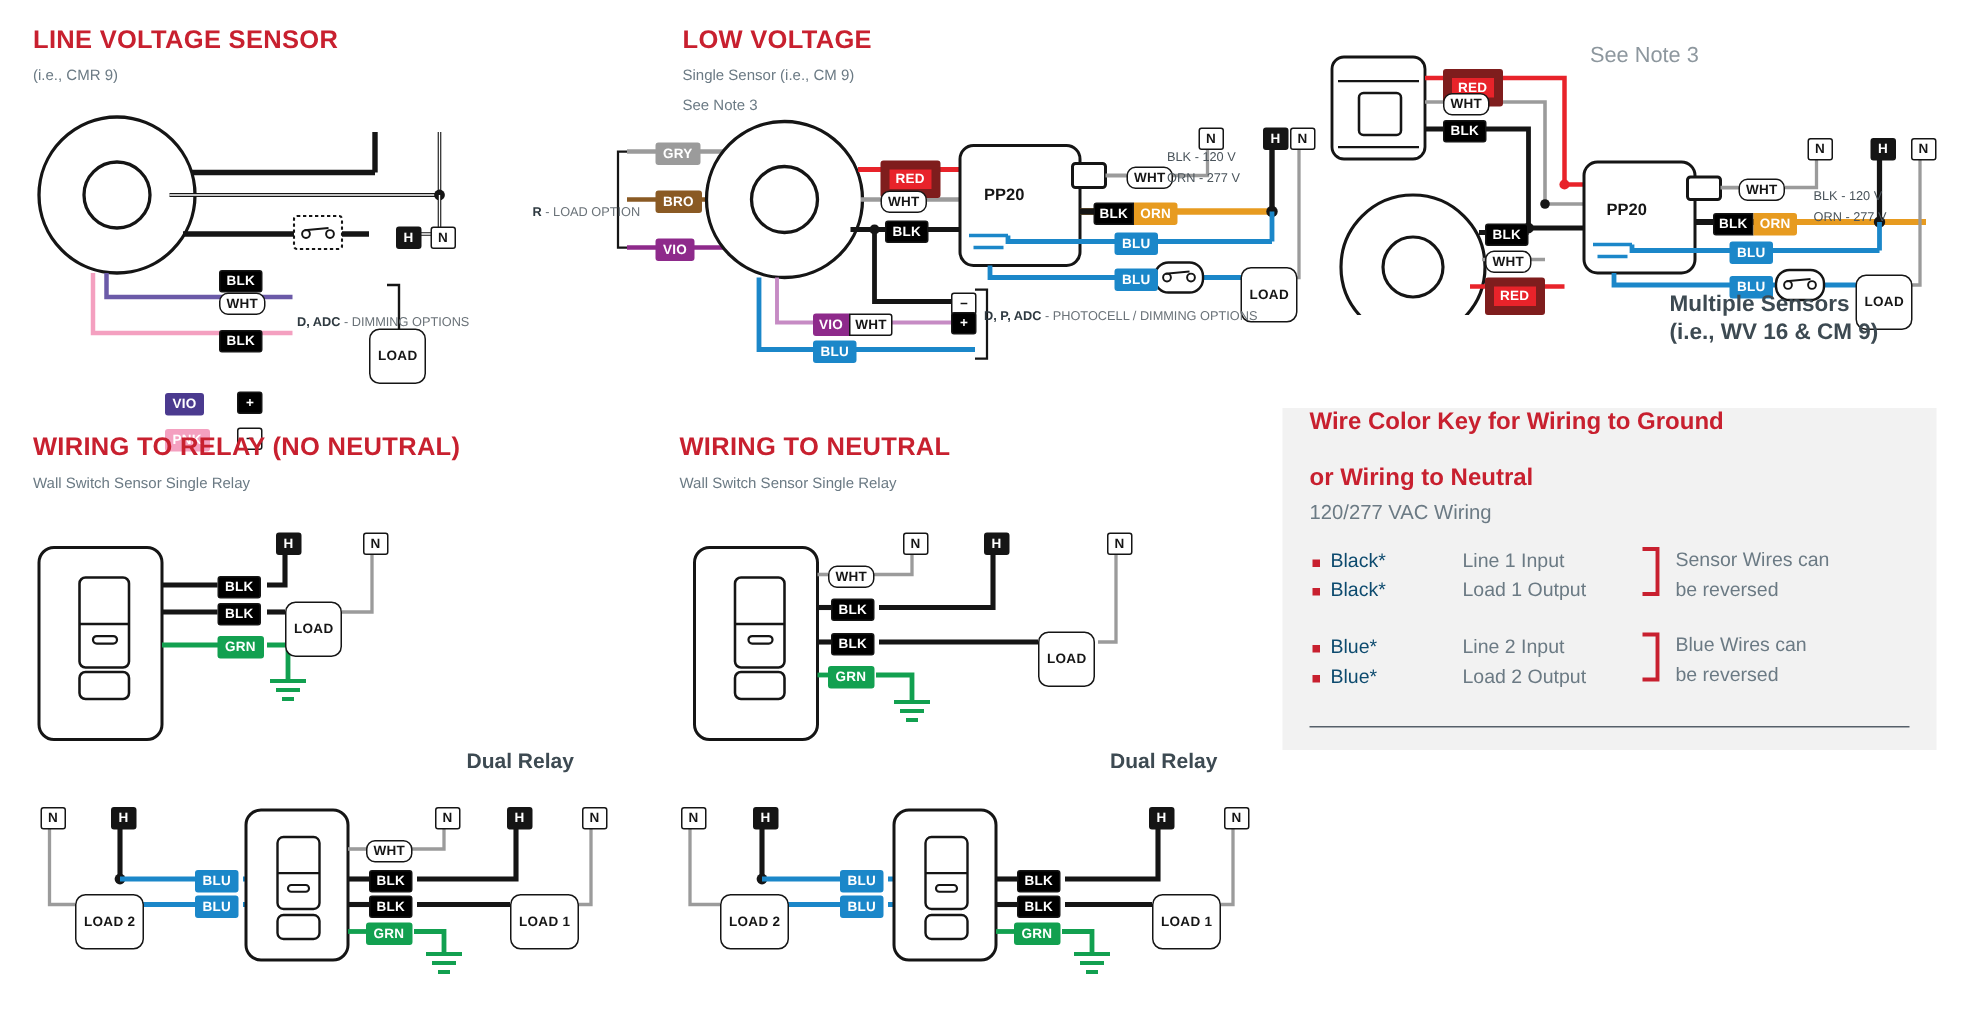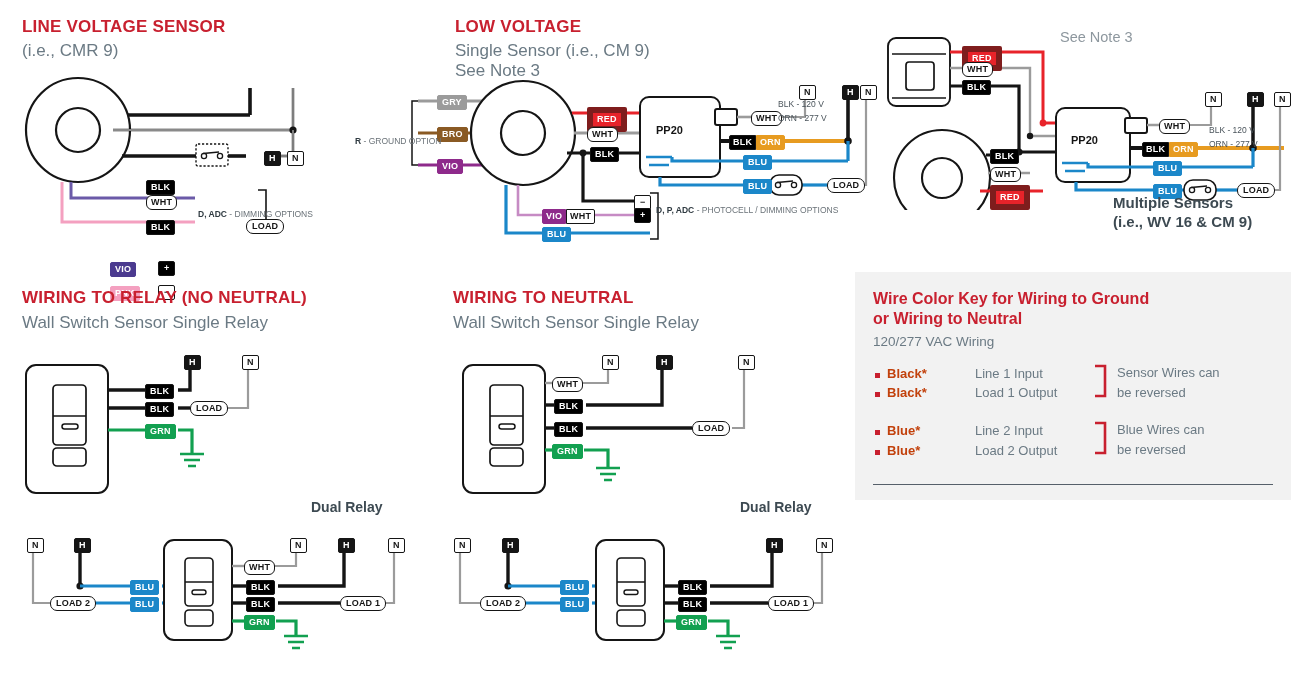--- a/index.html
+++ b/index.html
@@ -7,60 +7,60 @@
     width:1311px;height:686px;position:relative;overflow:hidden;
     font-family:"Liberation Sans","DejaVu Sans",sans-serif;
     color:#3d4a52;
   }
   .abs{position:absolute;}
   .sec-title{
     font-size:17px;font-weight:bold;color:#C8202F;letter-spacing:.2px;
     white-space:nowrap;
   }
   .sec-sub{
-    font-size:17px;color:#6b7a84;white-space:nowrap;line-height:18px;
+    font-size:10px;color:#6b7a84;white-space:nowrap;line-height:18px;
   }
   
   .chip{
     position:absolute;font-size:9px;font-weight:bold;letter-spacing:.2px;
     line-height:11px;padding:1px 4px 1px 4px;border-radius:2px;
     font-family:"Liberation Sans",sans-serif;white-space:nowrap;
     text-align:center;
   }
   .chip-blk{background:#000000;color:#fff;border:1px solid #151515;}
   .chip-wht{background:#ffffff;color:#151515;border:1px solid #151515;border-radius:6px;text-align:center;}
   .chip-red{background:#E8232A;color:#fff;border:6px solid #7f1d1d;}
   .chip-blu{background:#1B87C9;color:#fff;border:1px solid #1B87C9;}
   .chip-grn{background:#12A050;color:#fff;border:1px solid #12A050;}
   .chip-gry{background:#9b9b9b;color:#fff;border:1px solid #9b9b9b;}
   .chip-bro{background:#8a5a24;color:#fff;border:1px solid #8a5a24;}
   .chip-vio{background:#8E2A8B;color:#fff;border:1px solid #8E2A8B;}
   .chip-orn{background:#E79B20;color:#fff;border:1px solid #E79B20;}
   .chip-vioD{background:#4b3a8f;color:#fff;border:1px solid #4b3a8f;}
   .chip-pnk{background:#F4A0C0;color:#fff;border:1px solid #F4A0C0;}
-  .chip-load{background:#ffffff;color:#151515;border:1.4px solid #151515;border-radius:7px;padding:1px 5px;}
+  .chip-load{background:#ffffff;color:#151515;border:1.4px solid #151515;border-radius:7px;padding:12px 5px;}
   .chip-H{background:#151515;color:#fff;border:1px solid #151515;border-radius:2px;padding:1px 4px;}
   .chip-N{background:#ffffff;color:#151515;border:1.3px solid #151515;border-radius:2px;padding:1px 4px;}
   .chip-blkorn{padding:0;border:0;display:flex;}
   .chip-blkorn span{display:block;padding:1px 3px;}
   .chip-viowht{padding:0;border:0;display:flex;}
   .chip-viowht span{display:block;padding:1px 3px;}
   .tiny{font-size:8.5px;font-weight:bold;color:#2f3a41;white-space:nowrap;}
   .tiny-n{font-weight:normal;color:#6a7278;}
   .volt{font-size:8.5px;color:#4a545b;line-height:12px;white-space:nowrap;font-weight:400;}
   .dualrelay{font-size:14px;font-weight:bold;color:#3d4a52;}
   .multi{font-size:15px;font-weight:bold;color:#3d4a52;line-height:19px;}
   .note3{font-size:14.5px;color:#8d979e;}
   
   #key-panel{
     position:absolute;background:#f2f2f2;
   }
   .key-title{font-size:16px;font-weight:bold;color:#C8202F;line-height:20px;}
   .key-sub{font-size:13.5px;color:#6b7a84;}
-  .key-name{font-size:13px;font-weight:bold;color:#c2410c;}
+  .key-name{font-size:13px;font-weight:normal;color:#0c4a6e;}
   .key-desc{font-size:13px;color:#6b7a84;}
   .key-note{font-size:13px;color:#6b7a84;line-height:17px;}
   .bullet{width:5px;height:5px;background:#C8202F;position:absolute;}
   svg{display:block;}
 </style>
 </head>
 <body>
 
 <div class="abs sec-title" style="left:22px;top:17px;">LINE VOLTAGE SENSOR</div>
 <div class="abs sec-sub" style="left:22px;top:42px;">(i.e., CMR 9)</div>
@@ -196,21 +196,21 @@
   <div class="chip chip-wht" style="left:284px;top:120px;padding:1px 5px;border-radius:2px;">−</div>
   <div class="chip chip-viowht" style="left:192px;top:134px;">
     <span class="chip-vio" style="border-radius:2px 0 0 2px;">VIO</span>
     <span class="chip-wht" style="border-radius:0 2px 2px 0;">WHT</span>
   </div>
   <div class="chip chip-blk" style="left:284px;top:133px;padding:1px 5px;">+</div>
   <div class="chip chip-blu" style="left:192px;top:152px;">BLU</div>
 </div>
 
 <div class="abs tiny" style="left:355px;top:136px;">
-  <span>R</span><span class="tiny-n"> - GROUND OPTION</span>
+  <span>R</span><span class="tiny-n"> - LOAD OPTION</span>
 </div>
 <div class="abs volt" style="left:778px;top:98px;">BLK - 120 V</div>
 <div class="abs volt" style="left:778px;top:112px;">ORN - 277 V</div>
 <div class="abs tiny" style="left:656px;top:205px;">
   <span>D, P, ADC</span><span class="tiny-n"> - PHOTOCELL / DIMMING OPTIONS</span>
 </div>
 
 <div class="abs note3" style="left:1060px;top:29px;">See Note 3</div>
 
 <div class="abs" style="left:880px;top:30px;width:431px;height:180px;">
@@ -437,21 +437,21 @@
   <div class="chip chip-blu" style="left:120px;top:77px;">BLU</div>
   <div class="chip chip-blk" style="left:238px;top:60px;">BLK</div>
   <div class="chip chip-blk" style="left:238px;top:77px;">BLK</div>
   <div class="chip chip-grn" style="left:236px;top:95px;">GRN</div>
   <div class="chip chip-H" style="left:326px;top:18px;">H</div>
   <div class="chip chip-load" style="left:328px;top:76px;">LOAD 1</div>
   <div class="chip chip-N" style="left:376px;top:18px;">N</div>
 </div>
 
 <div id="key-panel" style="left:855px;top:272px;width:436px;height:228px;">
-  <div class="abs key-title" style="left:18px;top:17px;">Wire Color Key for Wiring to Ground</div>
+  <div class="abs key-title" style="left:18px;top:0;">Wire Color Key for Wiring to Ground</div>
   <div class="abs key-title" style="left:18px;top:37px;">or Wiring to Neutral</div>
   <div class="abs key-sub" style="left:18px;top:62px;">120/277 VAC Wiring</div>
 
   <div class="bullet" style="left:20px;top:101px;"></div>
   <div class="abs key-name" style="left:32px;top:94px;">Black*</div>
   <div class="abs key-desc" style="left:120px;top:94px;">Line 1 Input</div>
 
   <div class="bullet" style="left:20px;top:120px;"></div>
   <div class="abs key-name" style="left:32px;top:113px;">Black*</div>
   <div class="abs key-desc" style="left:120px;top:113px;">Load 1 Output</div>

